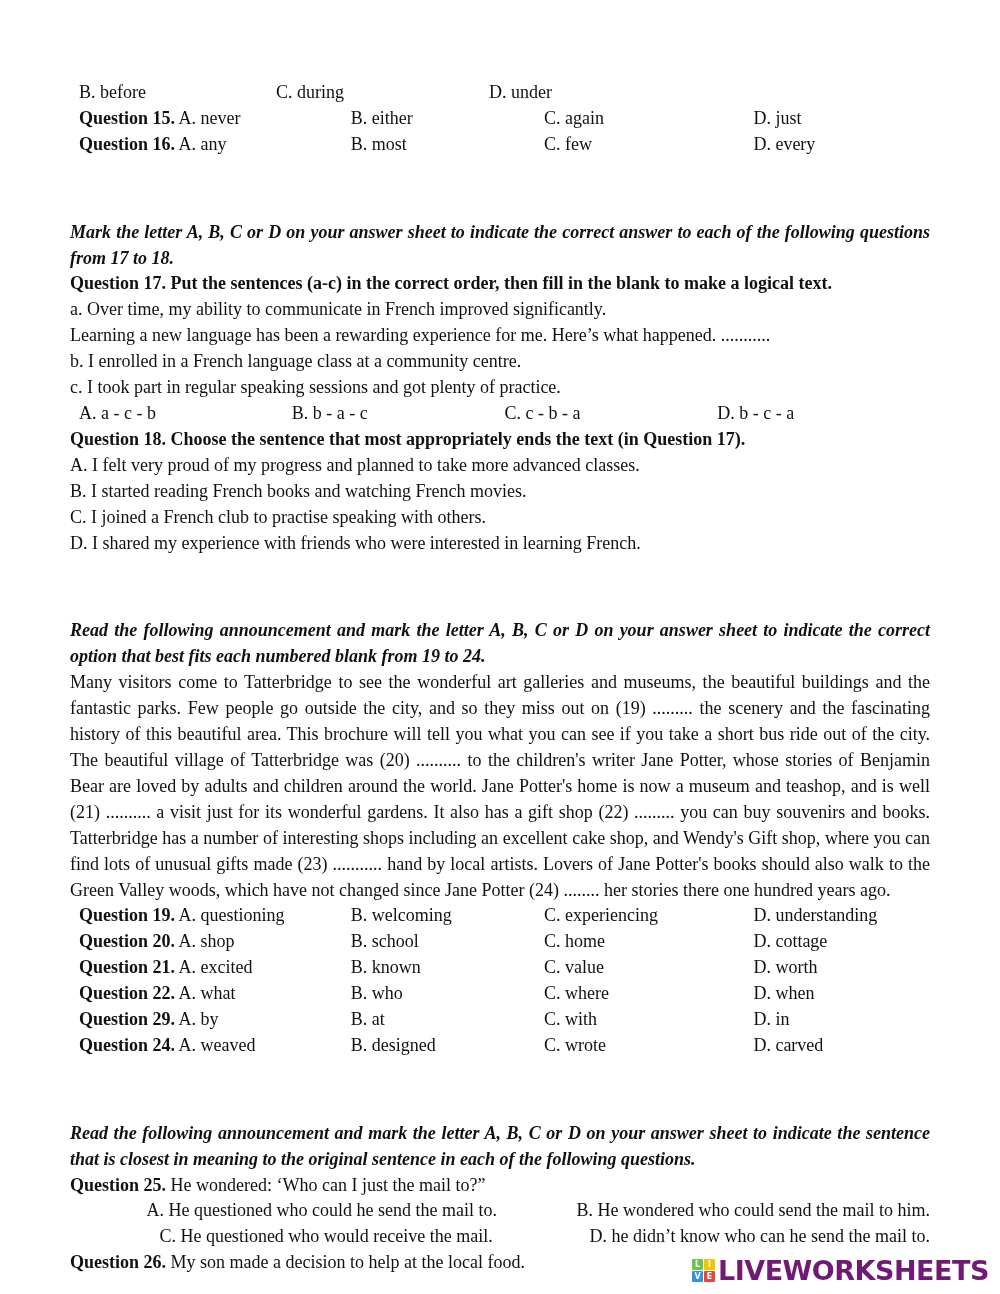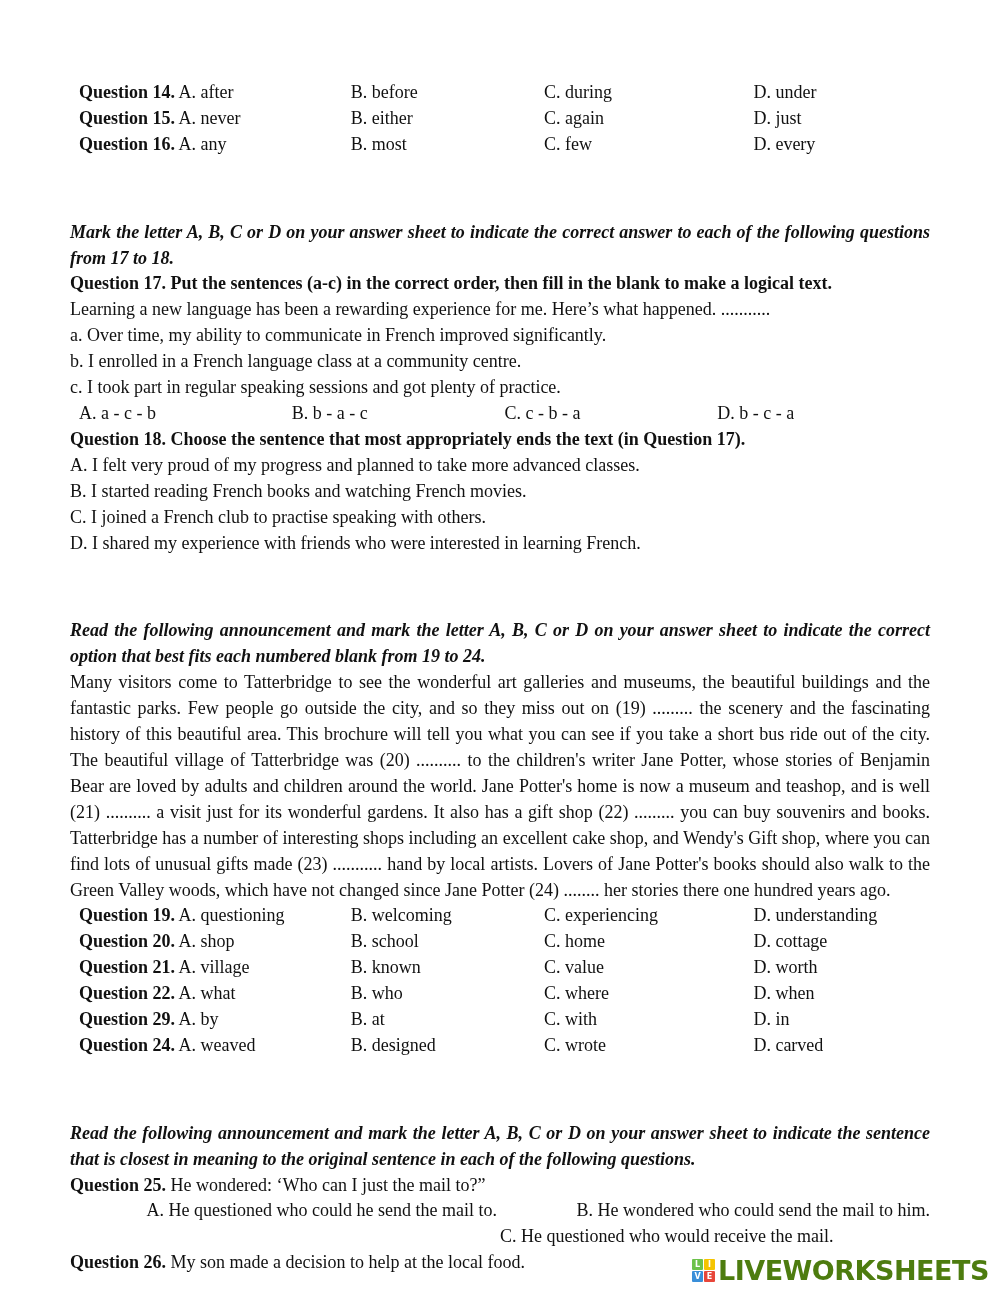--- a/index.html
+++ b/index.html
@@ -18,30 +18,29 @@
     .line { white-space: nowrap; }
     .justify { text-align: justify; }
     .order-row { display: flex; padding-left: 9px; height: 25.9px; }
     .order-row span { width: 214px; }
     .two-row { display: flex; padding-left: 9px; height: 25.9px; justify-content: flex-end; }
     .two-row span:first-child { width: 430px; }
     .logo { position: absolute; left: 692px; top: 1255px; display: flex; align-items: center; }
     .logo-grid { display: grid; grid-template-columns: 11px 11px; grid-template-rows: 11px 11px; gap: 1px; margin-right: 3px; }
     .logo-grid span { font-family: "DejaVu Sans", sans-serif; font-weight: bold; font-size: 8px; color: #fff;
                       display: flex; align-items: center; justify-content: center; border-radius: 1px; }
-    .logo-text { font-family: "DejaVu Sans", sans-serif; font-weight: bold; font-size: 27px; color: #4d7c0f; letter-spacing: -0.5px; }
+    .logo-text { font-family: "DejaVu Sans", sans-serif; font-weight: bold; font-size: 27px; color: #701a75; letter-spacing: -0.5px; }
   </style>
 </head>
 <body>
 
 <div class="page">
 
   <div>
     <div class="opt-row">
-      <span class="c0"><span class="qlabel">Question 14.</span> <span>A. after</span></span>
       <span class="c1">B. before</span>
       <span class="c2">C. during</span>
       <span class="c3">D. under</span>
     </div>
     <div class="opt-row">
       <span class="c0"><span class="qlabel">Question 15.</span> <span>A. never</span></span>
       <span class="c1">B. either</span>
       <span class="c2">C. again</span>
       <span class="c3">D. just</span>
     </div>
@@ -51,22 +50,22 @@
       <span class="c2">C. few</span>
       <span class="c3">D. every</span>
     </div>
   </div>
 
   <div class="gap"></div>
 
   <div>
     <div class="instr justify">Mark the letter A, B, C or D on your answer sheet to indicate the correct answer to each of the following questions from 17 to 18.</div>
     <div class="bold line">Question 17. Put the sentences (a-c) in the correct order, then fill in the blank to make a logical text.</div>
+    <div class="line">a. Over time, my ability to communicate in French improved significantly.</div>
     <div class="line">Learning a new language has been a rewarding experience for me. Here’s what happened. ...........</div>
-    <div class="line">a. Over time, my ability to communicate in French improved significantly.</div>
     <div class="line">b. I enrolled in a French language class at a community centre.</div>
     <div class="line">c. I took part in regular speaking sessions and got plenty of practice.</div>
     <div class="order-row">
       <span>A. a - c - b</span>
       <span>B. b - a - c</span>
       <span>C. c - b - a</span>
       <span>D. b - c - a</span>
     </div>
     <div class="bold line">Question 18. Choose the sentence that most appropriately ends the text (in Question 17).</div>
     <div class="line">A. I felt very proud of my progress and planned to take more advanced classes.</div>
@@ -86,21 +85,21 @@
       <span class="c2">C. experiencing</span>
       <span class="c3">D. understanding</span>
     </div>
     <div class="opt-row">
       <span class="c0"><span class="qlabel">Question 20.</span> <span>A. shop</span></span>
       <span class="c1">B. school</span>
       <span class="c2">C. home</span>
       <span class="c3">D. cottage</span>
     </div>
     <div class="opt-row">
-      <span class="c0"><span class="qlabel">Question 21.</span> <span>A. village</span></span>
+      <span class="c0"><span class="qlabel">Question 21.</span> <span>A. excited</span></span>
       <span class="c1">B. known</span>
       <span class="c2">C. value</span>
       <span class="c3">D. worth</span>
     </div>
     <div class="opt-row">
       <span class="c0"><span class="qlabel">Question 22.</span> <span>A. what</span></span>
       <span class="c1">B. who</span>
       <span class="c2">C. where</span>
       <span class="c3">D. when</span>
     </div>
@@ -122,20 +121,21 @@
 
   <div>
     <div class="instr justify">Read the following announcement and mark the letter A, B, C or D on your answer sheet to indicate the sentence that is closest in meaning to the original sentence in each of the following questions.</div>
     <div class="line"><span class="qlabel">Question 25.</span><span> He wondered: ‘Who can I just the mail to?”</span></div>
     <div class="two-row">
       <span>A. He questioned who could he send the mail to.</span>
       <span>B. He wondered who could send the mail to him.</span>
     </div>
     <div class="two-row">
       <span>C. He questioned who would receive the mail.</span>
+      <span>D. he didn’t know who can he send the mail to.</span>
     </div>
     <div class="line"><span class="qlabel">Question 26.</span><span> My son made a decision to help at the local food.</span></div>
   </div>
 </div>
 
 <div class="logo">
   <div class="logo-grid">
     <span class="lg" style="background: rgb(108, 194, 74);">L</span>
     <span class="lg" style="background: rgb(245, 196, 0);">I</span>
     <span class="lg" style="background: rgb(58, 143, 217);">V</span>

